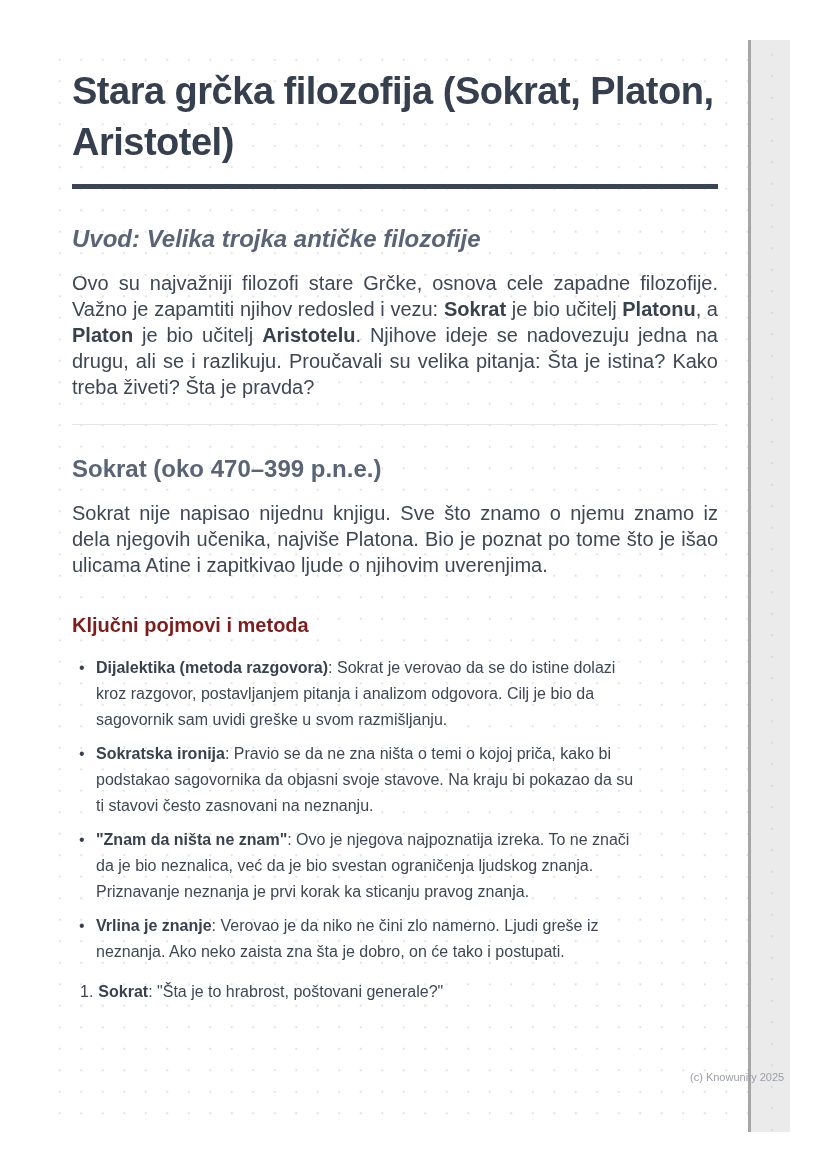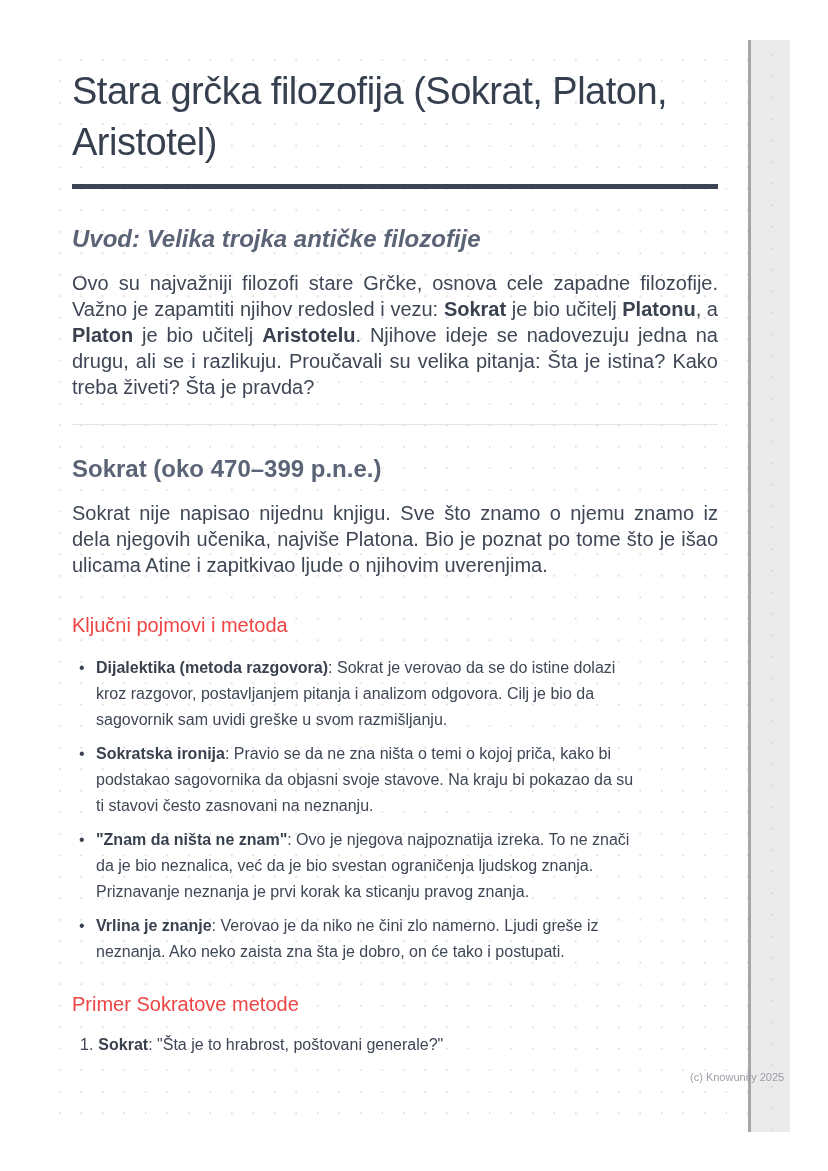--- a/index.html
+++ b/index.html
@@ -49,21 +49,21 @@
     position: absolute;
     left: 72px;
     top: 66px;
     width: 646px;
     color: #3f4755;
   }
 
   h1.doc-title {
     font-size: 38px;
     line-height: 51px;
-    font-weight: 400;
+    font-weight: 700;
     letter-spacing: -0.5px;
     color: #353f4e;
   }
 
   .title-rule {
     margin-top: 16px;
     height: 5px;
     background: #3a4454;
     border: none;
   }
@@ -73,22 +73,22 @@
     line-height: 31px;
     font-weight: 600;
     color: #5b6476;
   }
   h2.heading-intro  { margin-top: 34px; font-style: italic; }
   h2.heading-sokrat { margin-top: 28px; }
 
   h3.sub-heading {
     font-size: 20px;
     line-height: 27px;
-    font-weight: 400;
-    color: #ef4444;
+    font-weight: 700;
+    color: #7f1d1d;
   }
   h3.heading-key     { margin-top: 34px; }
   h3.heading-example { margin-top: 26px; }
 
   p.body-text {
     margin-top: 16px;
     font-size: 20px;
     line-height: 26px;
     color: #3f4755;
   }
@@ -185,21 +185,20 @@
       <li>
         <span class="bullet-dot">•</span>
         <span><strong>"Znam da ništa ne znam"</strong><span>: Ovo je njegova najpoznatija izreka. To ne znači da je bio neznalica, već da je bio svestan ograničenja ljudskog znanja. Priznavanje neznanja je prvi korak ka sticanju pravog znanja.</span></span>
       </li>
       <li>
         <span class="bullet-dot">•</span>
         <span><strong>Vrlina je znanje</strong><span>: Verovao je da niko ne čini zlo namerno. Ljudi greše iz neznanja. Ako neko zaista zna šta je dobro, on će tako i postupati.</span></span>
       </li>
     </ul>
 
-    <h3 class="sub-heading heading-example">Primer Sokratove metode</h3>
 
 
     <ol class="example-steps">
       <li>
         <span class="step-number">1.</span><span><strong>Sokrat</strong><span>: "Šta je to hrabrost, poštovani generale?"</span></span>
       </li>
     </ol>
 
   </div>
 

